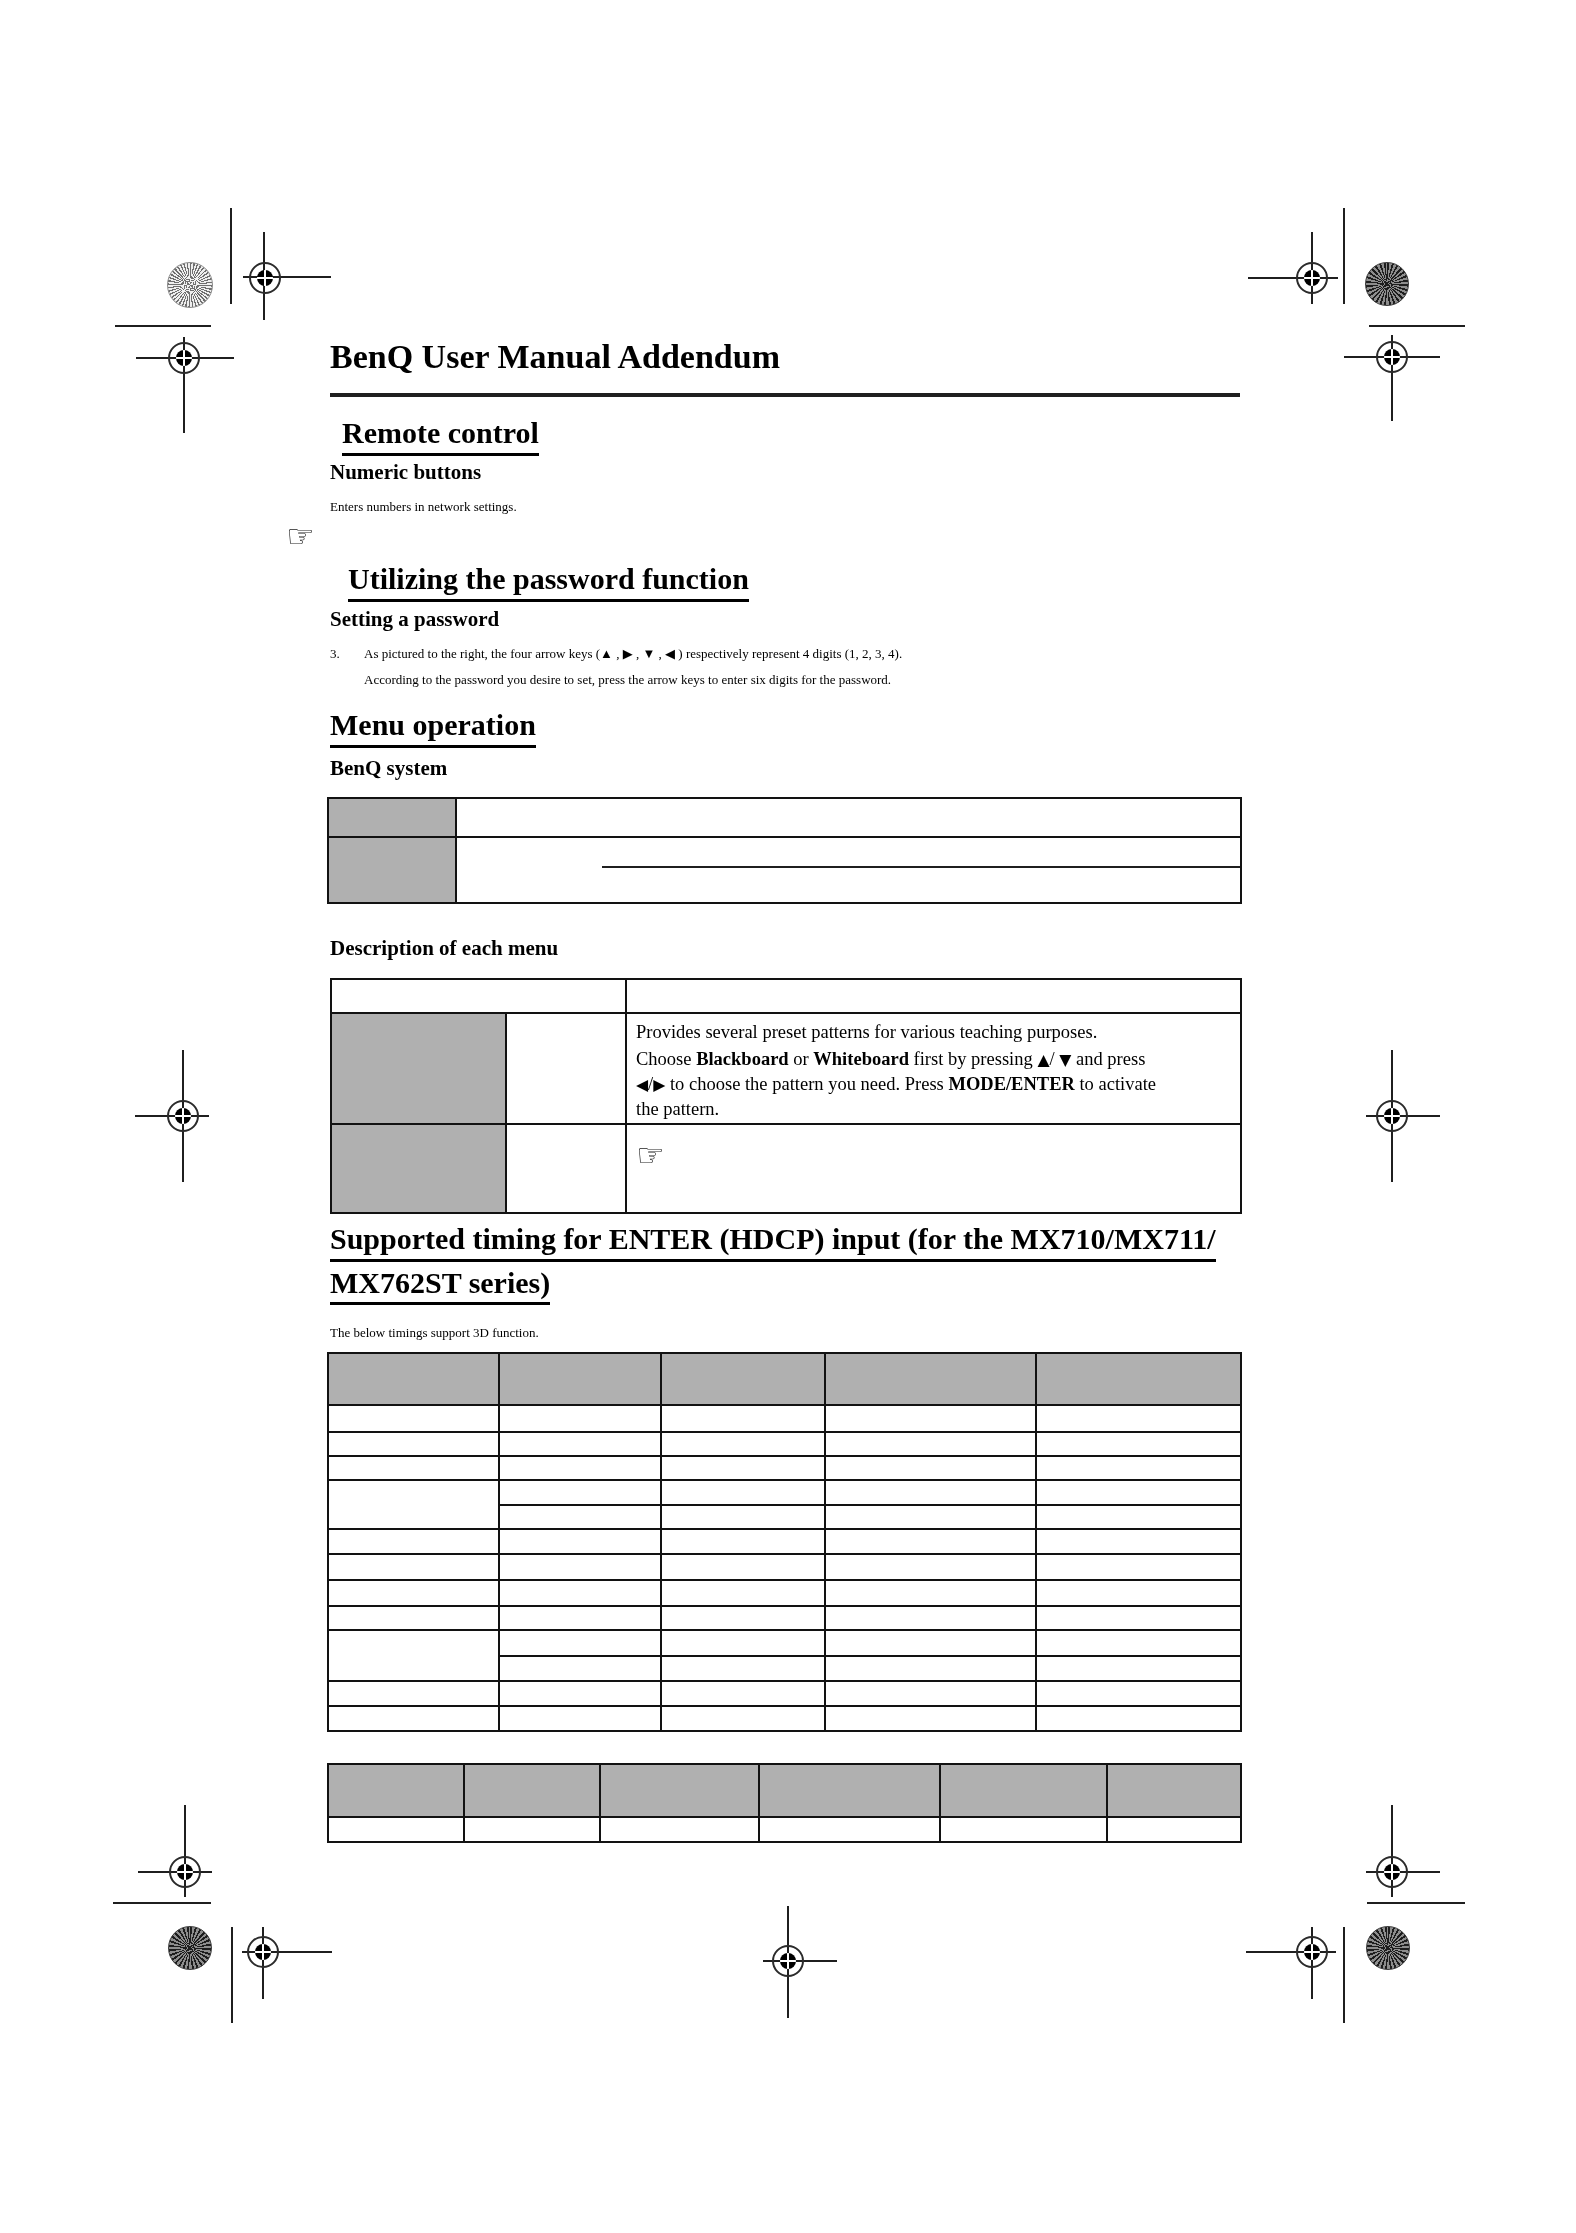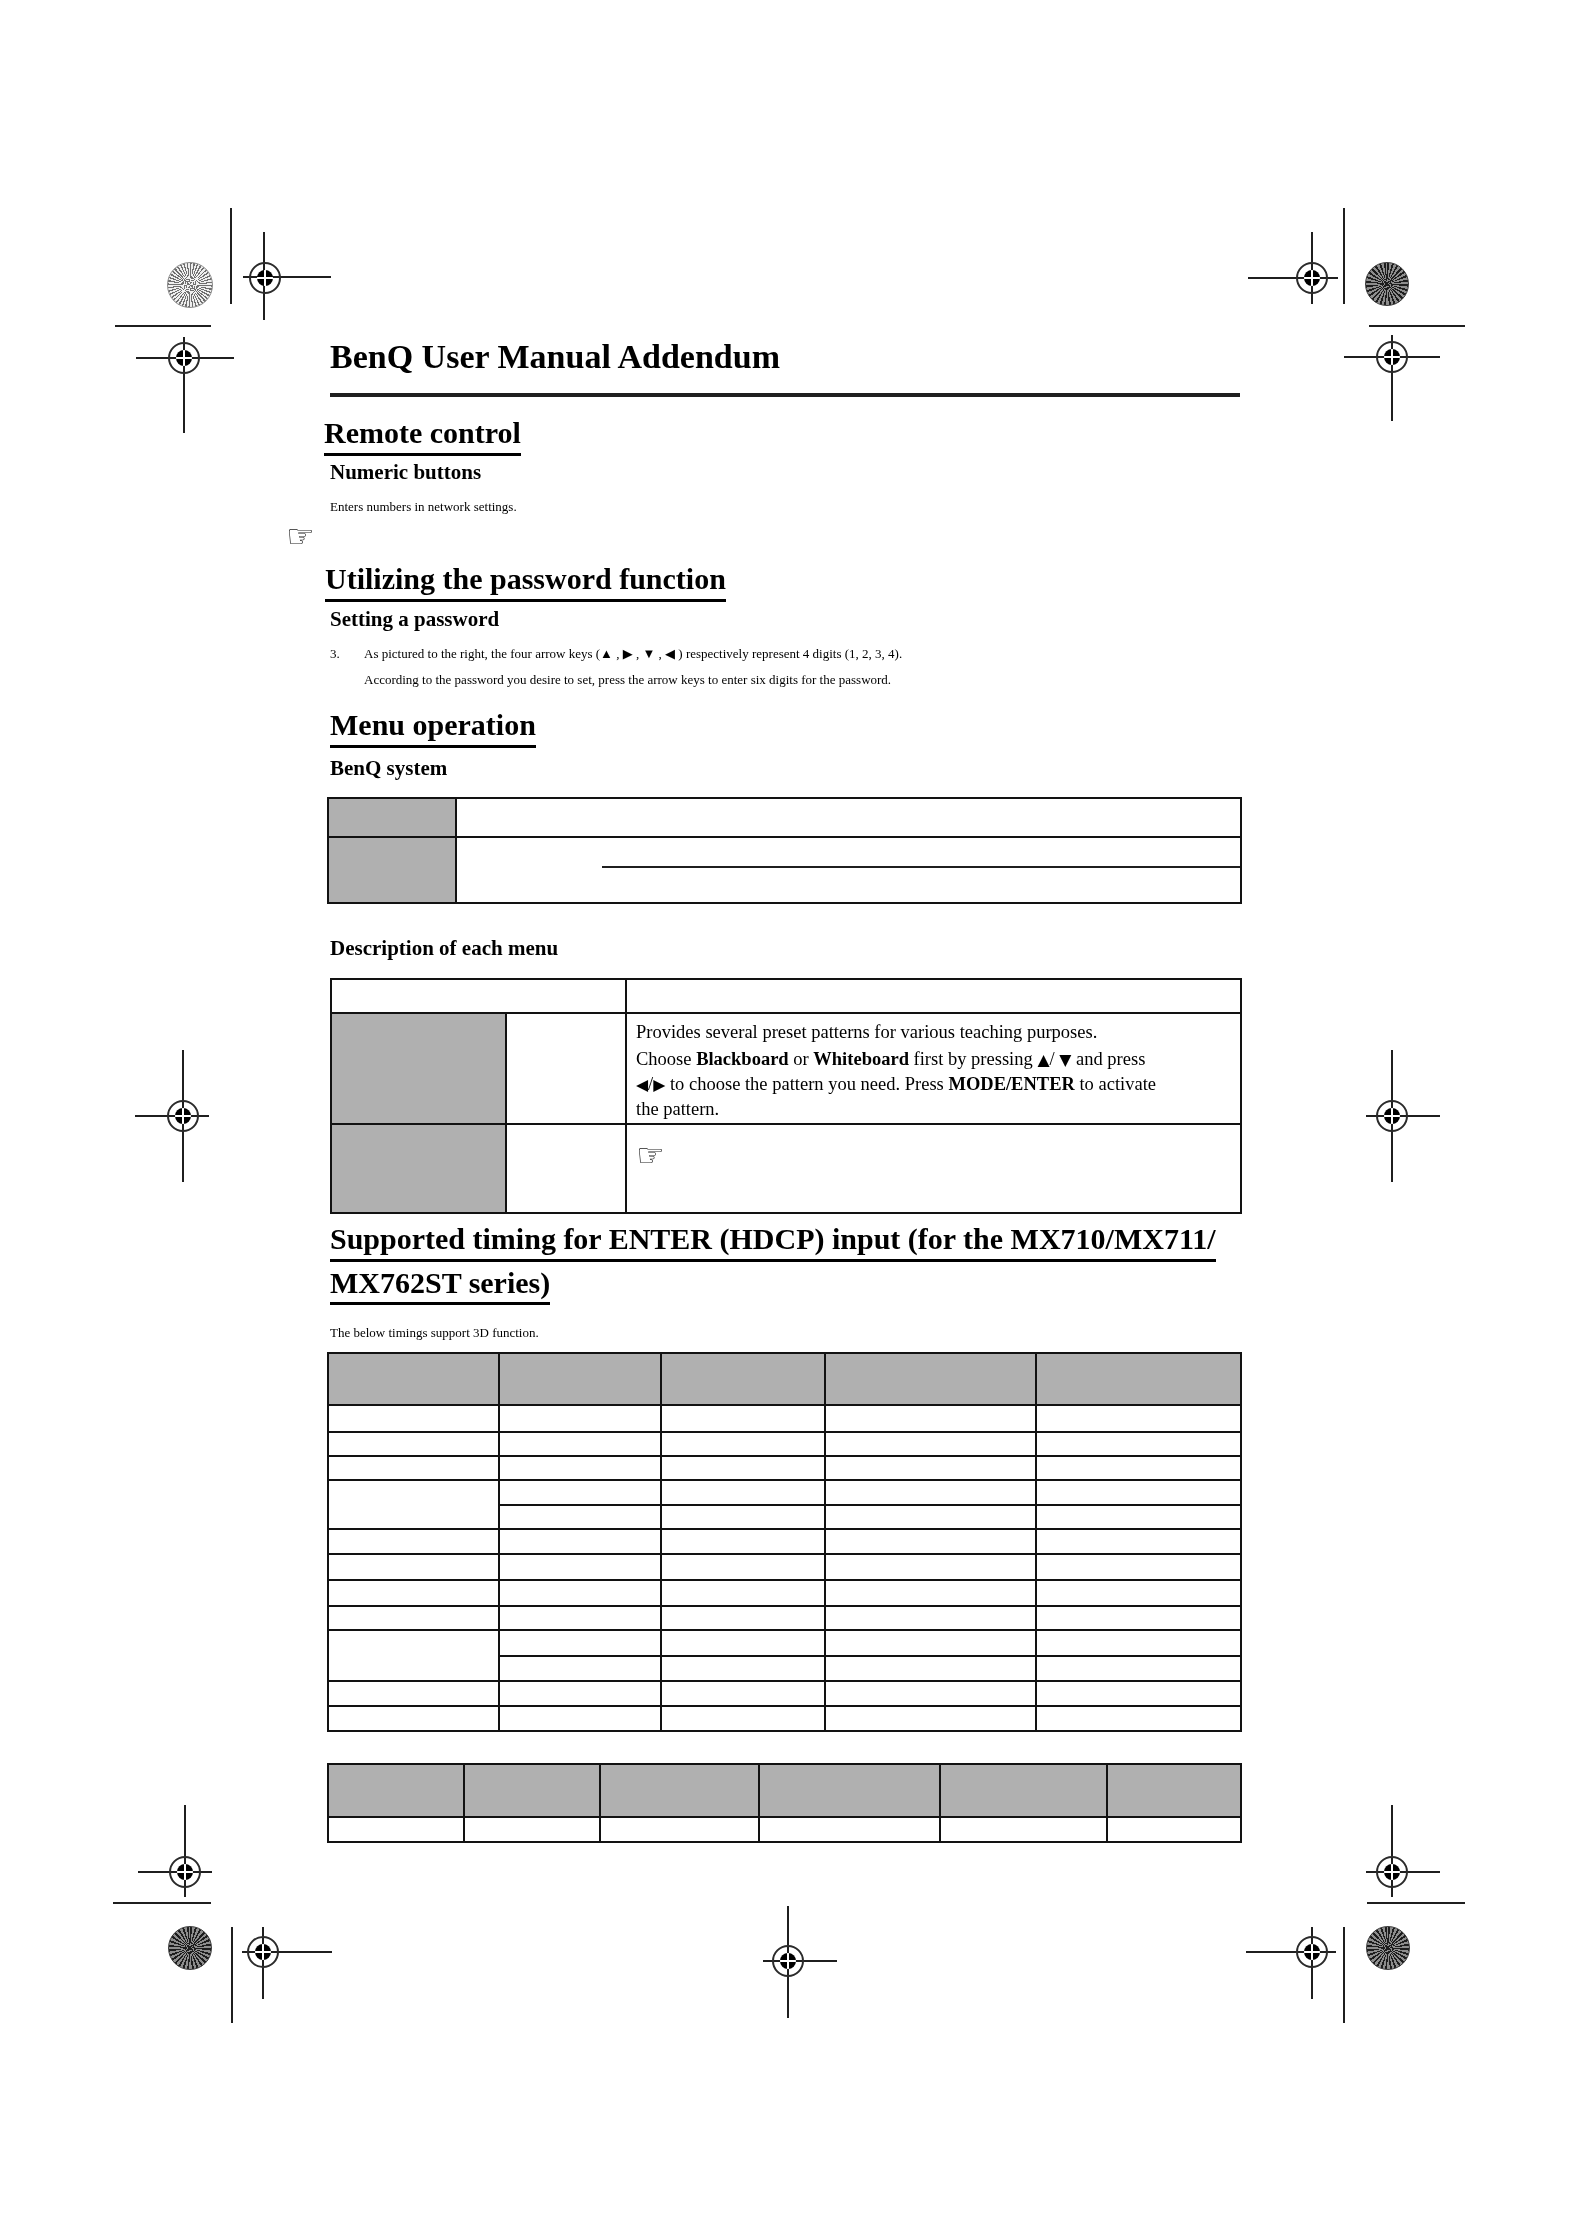--- a/index.html
+++ b/index.html
@@ -99,29 +99,29 @@
   <div class="ln" style="left:1343px; top:1927px; width:2px; height:96px;"></div>
   <div class="ln" style="left:1246px; top:1951px; width:90px; height:2px;"></div>
   <div class="ln" style="left:1311px; top:1927px; width:2px; height:72px;"></div>
   <div class="target" style="left:1376px; top:1856px;"></div>
   <div class="target" style="left:1296px; top:1936px;"></div>
   <div class="sun sun-dark" style="left:1366px; top:1926px;"></div>
 
   <div class="abs title" style="left:330px; top:338px;">BenQ User Manual Addendum</div>
   <div class="ln" style="left:330px; top:393px; width:910px; height:4px;"></div>
 
-  <div class="abs" style="left:324px; top:416px;text-align:right;">
+  <div class="abs" style="left:342px; top:416px;text-align:right;">
     <span class="h1">Remote control</span>
   </div>
   <div class="abs h2" style="left:330px; top:460px;">Numeric buttons</div>
   <div class="abs body-t" style="left:330px; top:494px;">Enters numbers in network settings.</div>
 
   <div class="abs hand" style="left:286px; top:520px;">☞</div>
 
-  <div class="abs" style="left:325px; top:562px;">
+  <div class="abs" style="left:348px; top:562px;">
     <span class="h1">Utilizing the password function</span>
   </div>
   <div class="abs h2" style="left:330px; top:607px;">Setting a password</div>
   <div class="abs body-t step" style="left:330px; top:641px;">
     <span class="step-num">3.</span>
     <span class="pre">As pictured to the right, the four arrow keys (▲ , ▶ , ▼ , ◀ ) respectively represent 4 digits (1, 2, 3, 4).
 According to the password you desire to set, press the arrow keys to enter six digits for the password.</span>
   </div>
 
   <div class="abs" style="left:330px; top:708px;">

